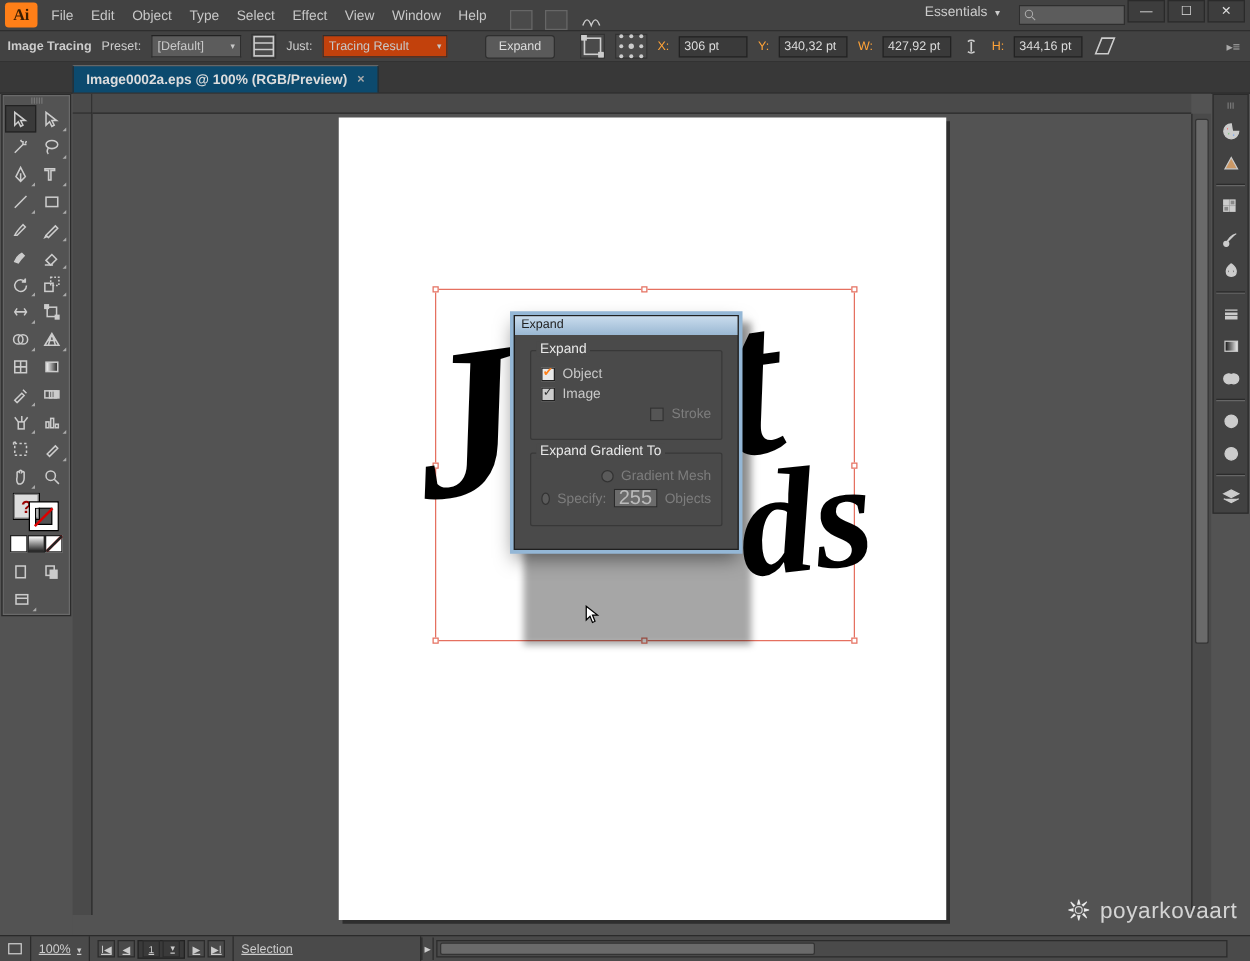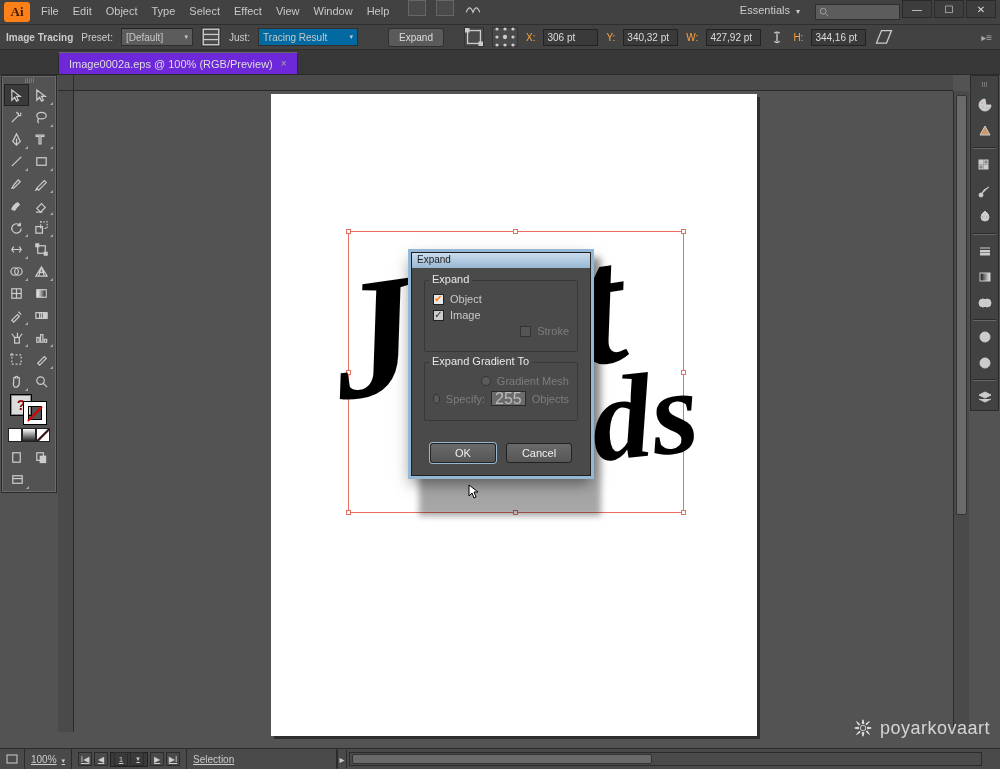--- a/index.html
+++ b/index.html
@@ -1,41 +1,41 @@
 <!DOCTYPE html>
 <html><head>
 <meta charset="utf-8">
 <style>
   * { box-sizing: border-box; margin:0; padding:0; font-family: Tahoma, Arial, sans-serif; -webkit-user-select:none; user-select:none;}
   body { width:1000px; height:769px; background:#535353; color:#c8c8c8; font-size:11px; overflow:hidden; position:relative;}
-  .titlebar { height:24px; background:#424242; display:flex; align-items:flex-start; position:relative;}
+  .titlebar { height:24px; background:#424242; display:flex; align-items:flex-end; position:relative;}
   .app-logo { width:26px; height:20px; margin:2px 4px; background:#ff7f18; border-radius:3px; display:flex; align-items:center; justify-content:center; color:#3b1d00; font-family:Georgia,serif; font-weight:bold; font-size:13px; position:relative;}
   .menu { display:flex; gap:0;}
   .menu span { padding:5px 7px; cursor:default;}
   .title-workspace { position:absolute; right:200px; top:4px; display:flex; align-items:center; gap:4px; font-size:11px; color:#ccc;}
   .title-workspace .drop::after { content:"▾"; font-size:8px; margin-left:2px;}
   .search-box { position:absolute; right:100px; top:4px; width:85px; height:16px; background:#5c5c5c; border:1px solid #2e2e2e; display:flex; align-items:center; padding:0 3px;}
   .search-box svg { width:10px; height:10px;}
   .win-controls { position:absolute; right:4px; top:0; display:flex;}
   .win-controls div { width:30px; height:18px; background:#3d3d3d; border:1px solid #2a2a2a; margin-left:2px; display:flex; align-items:center; justify-content:center; color:#ddd; font-size:10px;}
   .title-widgets { display:flex; gap:10px; margin-left:12px;}
   .title-widgets div { width:18px; height:16px; border:1px solid #666; background:#4a4a4a;}
   .controlbar { height:26px; background:#424242; border-top:1px solid #2e2e2e; border-bottom:1px solid #2e2e2e; display:flex; align-items:center; padding:0 6px; gap:8px; position:relative; font-size:10px;}
   .controlbar .lbl { color:#ccc;}
   .preset-dd { width:72px; height:18px; background:#5c5c5c; border:1px solid #2e2e2e; border-top-color:#222; display:flex; align-items:center; padding:0 4px; justify-content:space-between;}
   .preset-dd::after{content:"▾"; font-size:7px;}
-  .view-dd { width:100px; height:18px; background:#0369a1; border:1px solid #2e2e2e; display:flex; align-items:center; padding:0 4px; justify-content:space-between;}
+  .view-dd { width:100px; height:18px; background:#c2410c; border:1px solid #2e2e2e; display:flex; align-items:center; padding:0 4px; justify-content:space-between;}
   .view-dd::after{content:"▾"; font-size:7px;}
   .btn-expand { padding:3px 10px; background:#5a5a5a; border:1px solid #2f2f2f; border-radius:3px; color:#ddd; font-size:10px;}
   .sq-ico { width:20px; height:20px; border:1px solid #333; background:#4a4a4a; display:flex; align-items:center; justify-content:center; position:relative;}
   .val-lbl { color:#ffa338; font-size:10px;}
   .val-box { width:55px; height:17px; background:#3a3a3a; border:1px solid #222; color:#ddd; font-size:10px; padding:0 3px; display:flex; align-items:center;}
   .controlbar .flyout { position:absolute; right:8px; top:7px; color:#aaa; font-size:10px;}
   .doc-tabs { height:25px; background:#383838; display:flex; align-items:flex-end; padding-left:58px; border-bottom:1px solid #2b2b2b;}
-  .doc-tab { background:#6d28d9; height:22px; padding:4px 10px; font-size:11px; color:#ddd; border-top:1px solid #666; border-left:1px solid #2a2a2a; border-right:1px solid #2a2a2a; display:flex; align-items:center; gap:8px;}
+  .doc-tab { background:#0c4a6e; height:22px; padding:4px 10px; font-size:11px; color:#ddd; border-top:1px solid #666; border-left:1px solid #2a2a2a; border-right:1px solid #2a2a2a; display:flex; align-items:center; gap:8px;font-weight:bold;}
   .doc-tab .close { font-size:10px; color:#aaa;}
   .main { position:absolute; top:75px; left:0; right:0; bottom:21px;}
   .tools { position:absolute; left:1px; top:0; width:56px; background:#535353; border:1px solid #2b2b2b; padding:2px; box-shadow:0 0 0 1px #6a6a6a inset;}
   .tools-grip { height:6px; display:flex; justify-content:center; gap:1px;}
   .tools-grip span{width:1px;height:5px;background:#777;}
   .tool-row { display:flex;}
   .tool { width:26px; height:22px; display:flex; align-items:center; justify-content:center; position:relative; color:#ccc;}
   .tool.sel { background:#3a3a3a; border:1px solid #222;}
   .tool .tri { position:absolute; bottom:1px; right:1px; width:0; height:0; border-left:3px solid transparent; border-bottom:3px solid #aaa;}
   .tool svg { width:15px; height:15px; stroke:#ccc; fill:none; stroke-width:1.3;}
@@ -594,24 +594,20 @@
         <span>Gradient Mesh</span>
       </div>
       <div class="dlg-row disabled">
         <div class="radio"></div>
         <span>Specify:</span>
         <div class="spec-input">255</div>
         <span>Objects</span>
       </div>
     </div>
   </div>
-  <div class="dlg-buttons">
-    <div class="dlg-btn primary">OK</div>
-    <div class="dlg-btn">Cancel</div>
-  </div>
 </div>
 
 <svg class="cursor" style="left:468px; top:484px" viewBox="0 0 12 16">
   <path d="M1 1 L1 12 L4 9 L6 14 L8 13 L6 8 L10 8 Z" fill="#fff" stroke="#000" stroke-width="1"></path>
 </svg>
 
 <div class="statusbar">
   <div class="status-cell">
       <svg width="12" height="12" viewBox="0 0 12 12" stroke="#ccc" fill="none">
         <rect x="1" y="2" width="10" height="8"></rect>

